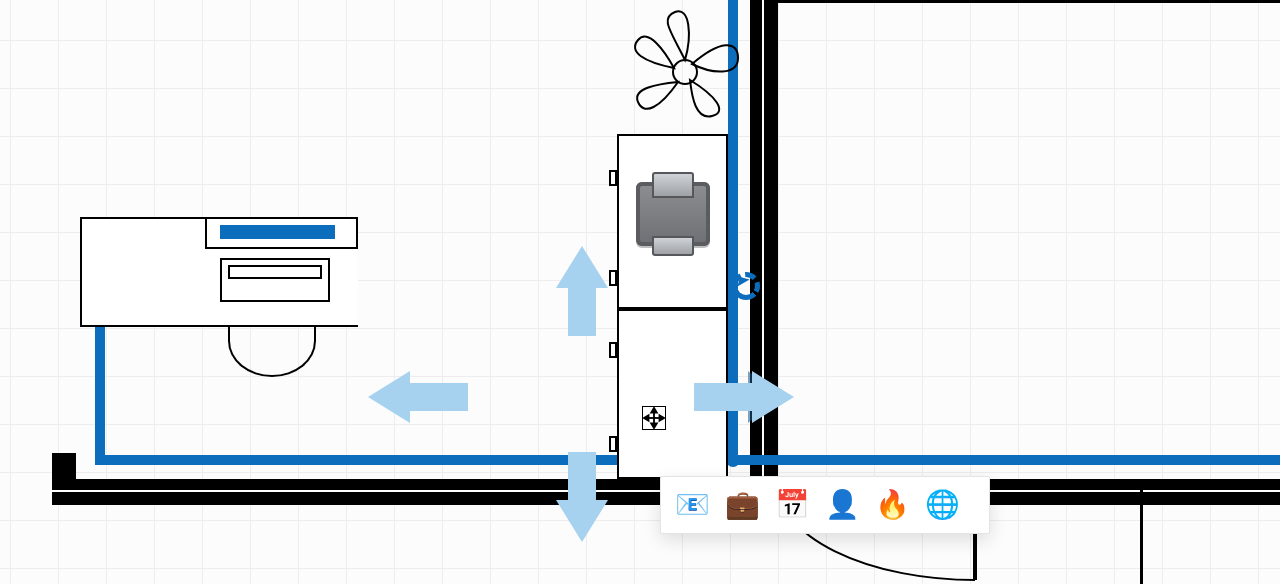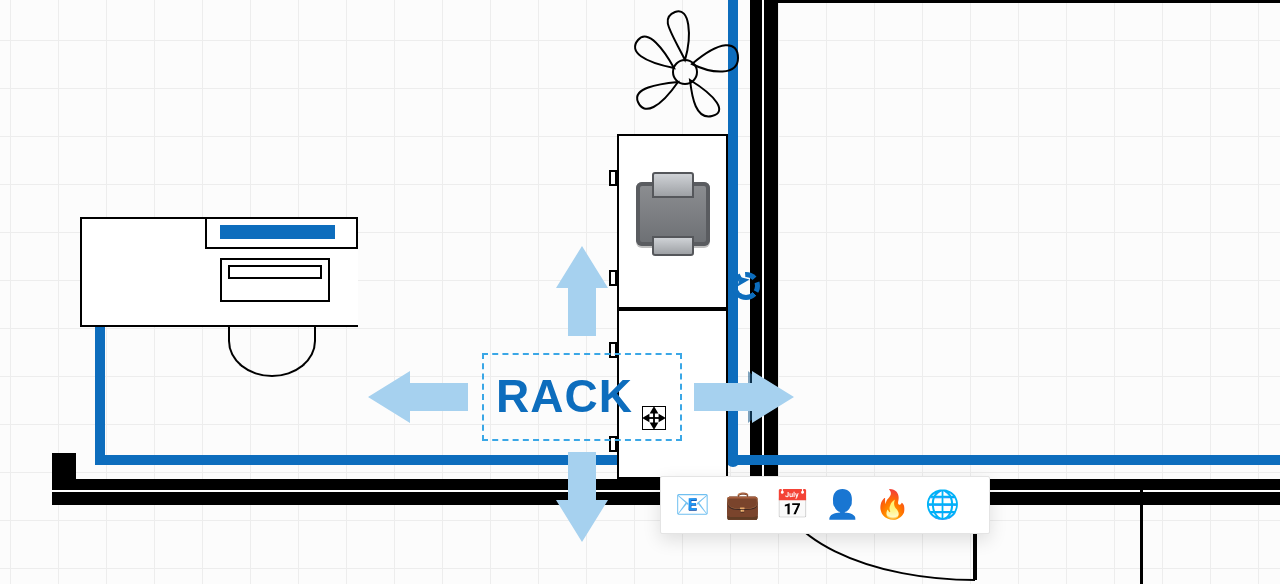--- a/index.html
+++ b/index.html
@@ -178,23 +178,20 @@
         <ellipse cx="65" cy="72" rx="12" ry="12"></ellipse>
         <path d="M65 60 C50 30 40 18 55 12 C70 6 72 36 65 60 Z"></path>
         <path d="M72 64 C100 40 118 40 118 58 C118 76 92 74 72 64 Z"></path>
         <path d="M70 80 C96 96 108 112 92 116 C76 120 72 98 70 80 Z"></path>
         <path d="M58 82 C40 108 24 116 18 102 C12 88 38 84 58 82 Z"></path>
         <path d="M54 68 C24 62 8 52 18 40 C28 28 44 50 54 68 Z"></path>
       </g>
     </svg>
   </div>
 
-  <div class="sel-box" style="left:482px; top:353px; width:200px; height:88px;">
-    <div class="sel-text" style="position:absolute; left:12px; top:18px;">RACK</div>
-  </div>
   <div class="rot-handle" style="left:732px; top:272px;"></div>
 
   <div class="arrow" style="left:556px; top:246px;">
     <svg width="52" height="90">
         <path d="M12 90 v-48 h-12 l26 -42 26 42 h-12 v48 z" fill="currentColor"></path>
       </svg>
   </div>
   <div class="arrow" style="left:556px; top:452px;">
     <svg width="52" height="90">
         <path d="M12 0 v48 h-12 l26 42 26 -42 h-12 v-48 z" fill="currentColor"></path>

